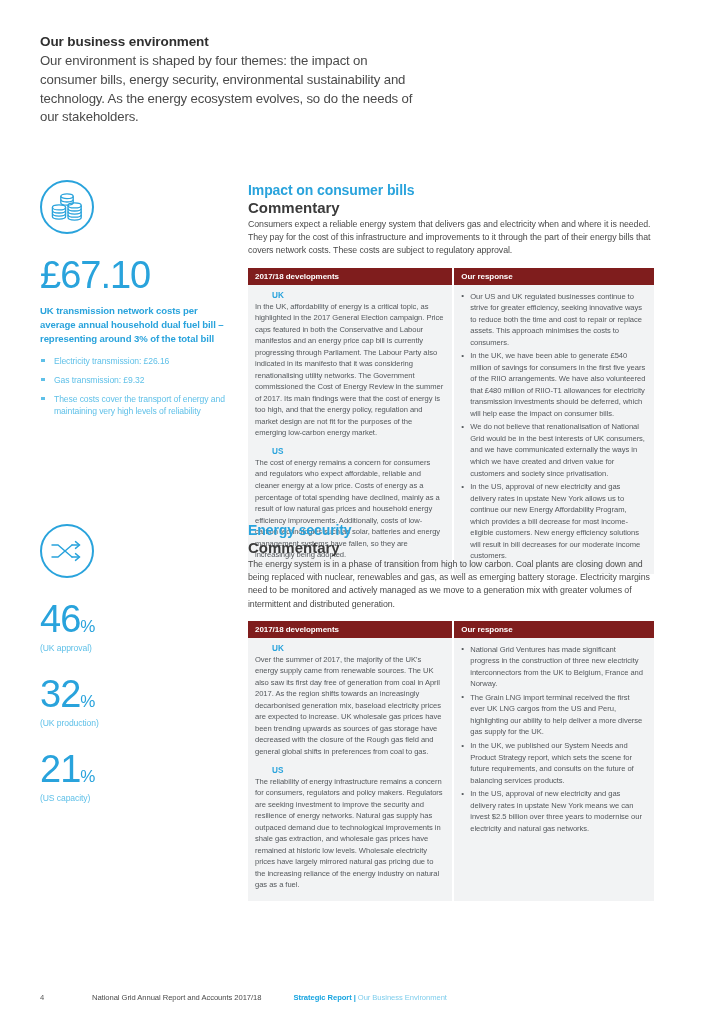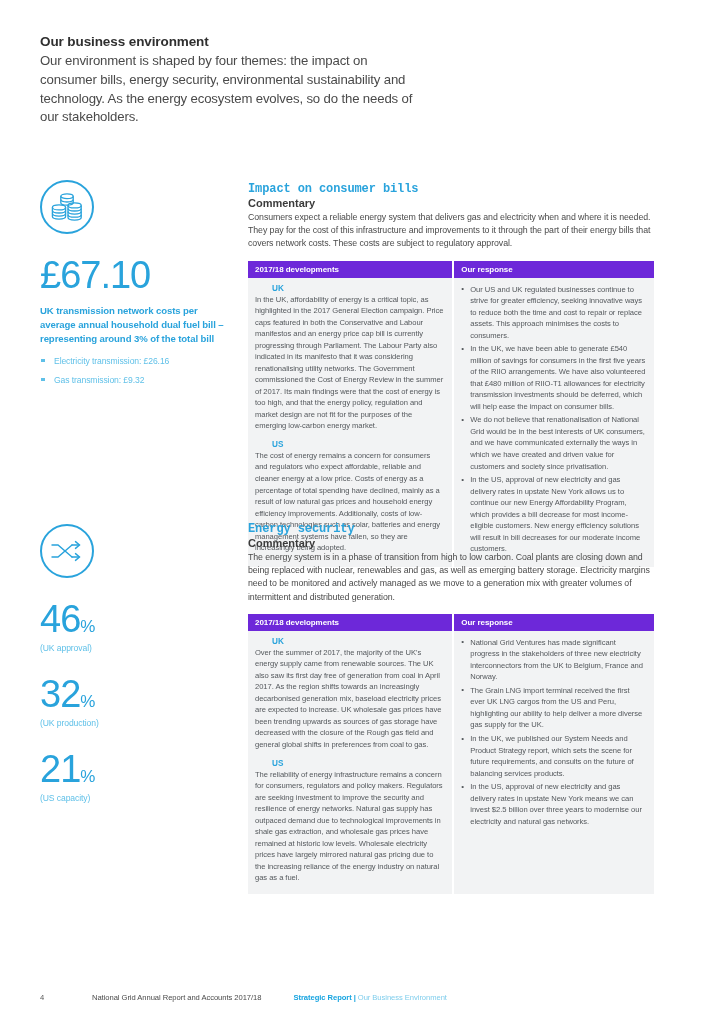--- a/index.html
+++ b/index.html
@@ -121,49 +121,48 @@
   
   .content-col {
     position: absolute;
     left: 248px;
     width: 406px;
   }
   .content-col.first { top: 182px; }
   .content-col.second { top: 522px; }
 
   .theme-title {
-    font-size: 12px;
+    font-size: 14px;
     font-weight: bold;
     color: #29a3dc;
     margin: 0 0 1px 0;
     letter-spacing: -0.1px;
-    font-family: Liberation Mono, monospace;
   }
   .commentary-label {
-    font-size: 11px;
+    font-size: 15px;
     font-weight: bold;
     color: #3b3b3b;
     margin: 0 0 2px 0;
   }
   .commentary-body {
     font-size: 8.8px;
     line-height: 1.5;
     color: #4a4a4a;
     margin: 0 0 10px 0;
     letter-spacing: -0.08px;
   }
 
   
   .dev-table {
     width: 100%;
     border-collapse: collapse;
     table-layout: fixed;
   }
   .dev-table th {
-    background: #6d28d9;
+    background: #7f1d1d;
     color: #ffffff;
     font-size: 8px;
     font-weight: bold;
     text-align: left;
     padding: 4px 7px 4px 7px;
     letter-spacing: -0.05px;
     border-right: 2px solid #ffffff;
   }
   .dev-table th:last-child { border-right: none; }
   .dev-table td {
@@ -275,20 +274,21 @@
       </svg>
     </div>
 
     <div class="big-figure">£67.10</div>
 
     <div class="stat-caption-bold">UK transmission network costs per average annual household dual fuel bill – representing around 3% of the total bill</div>
 
     <ul class="stat-bullets">
       <li>Electricity transmission: £26.16</li>
       <li>Gas transmission: £9.32</li>
+      <li>These costs cover the transport of energy and maintaining very high levels of reliability</li>
     </ul>
   </div>
 
   <div class="content-col first">
     <div class="theme-title">Impact on consumer bills</div>
     <div class="commentary-label">Commentary</div>
     <p class="commentary-body">Consumers expect a reliable energy system that delivers gas and electricity when and where it is needed. They pay for the cost of this infrastructure and improvements to it through the part of their energy bills that covers network costs. These costs are subject to regulatory approval.</p>
 
     <table class="dev-table">
       <thead>
@@ -363,21 +363,21 @@
       <tbody>
         <tr>
           <td>
             <div class="region-label">UK</div>
             <p class="cell-para">Over the summer of 2017, the majority of the UK's energy supply came from renewable sources. The UK also saw its first day free of generation from coal in April 2017. As the region shifts towards an increasingly decarbonised generation mix, baseload electricity prices are expected to increase. UK wholesale gas prices have been trending upwards as sources of gas storage have decreased with the closure of the Rough gas field and general global shifts in preferences from coal to gas.</p>
             <div class="region-label">US</div>
             <p class="cell-para">The reliability of energy infrastructure remains a concern for consumers, regulators and policy makers. Regulators are seeking investment to improve the security and resilience of energy networks. Natural gas supply has outpaced demand due to technological improvements in shale gas extraction, and wholesale gas prices have remained at historic low levels. Wholesale electricity prices have largely mirrored natural gas pricing due to the increasing reliance of the energy industry on natural gas as a fuel.</p>
           </td>
           <td>
             <ul class="resp-bullets">
-              <li>National Grid Ventures has made significant progress in the stakeholders of three new electricity interconnectors from the UK to Belgium, France and Norway.</li>
+              <li>National Grid Ventures has made significant progress in the construction of three new electricity interconnectors from the UK to Belgium, France and Norway.</li>
               <li>The Grain LNG import terminal received the first ever UK LNG cargos from the US and Peru, highlighting our ability to help deliver a more diverse gas supply for the UK.</li>
               <li>In the UK, we published our System Needs and Product Strategy report, which sets the scene for future requirements, and consults on the future of balancing services products.</li>
               <li>In the US, approval of new electricity and gas delivery rates in upstate New York means we can invest $2.5 billion over three years to modernise our electricity and natural gas networks.</li>
             </ul>
           </td>
         </tr>
       </tbody>
     </table>
   </div>
 

